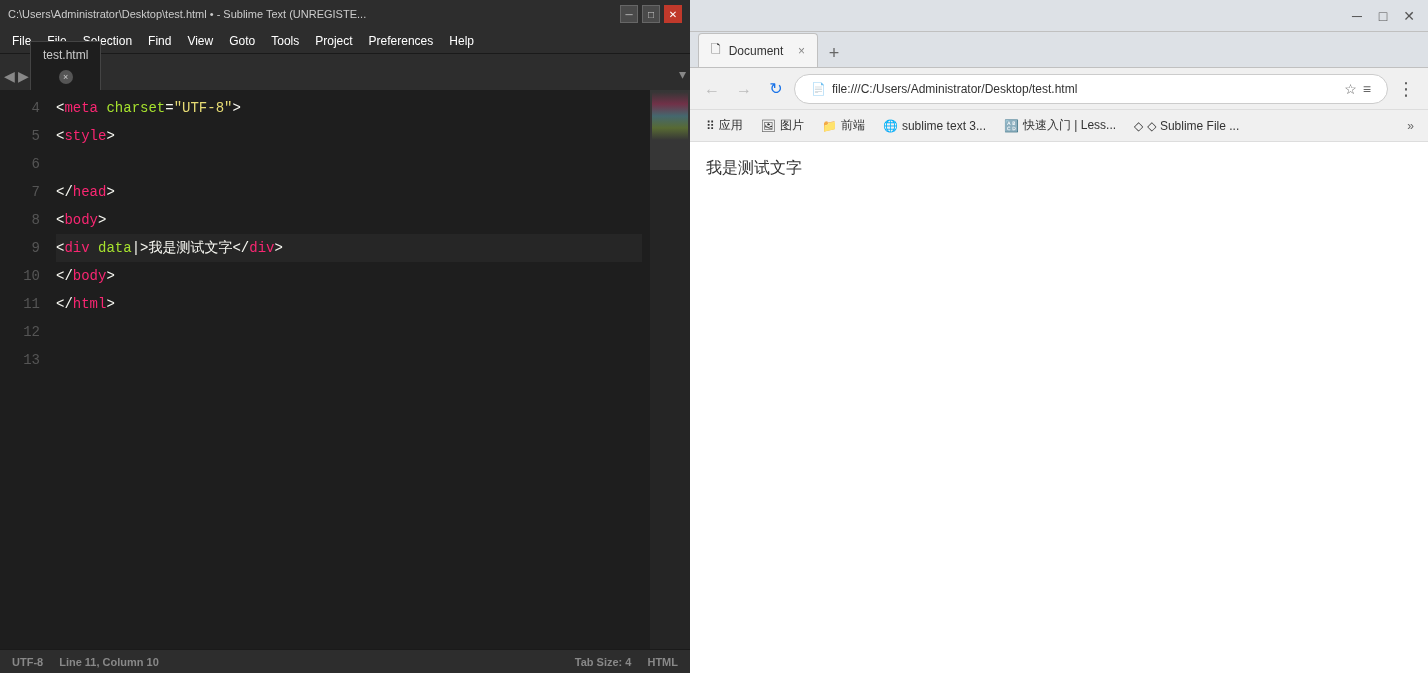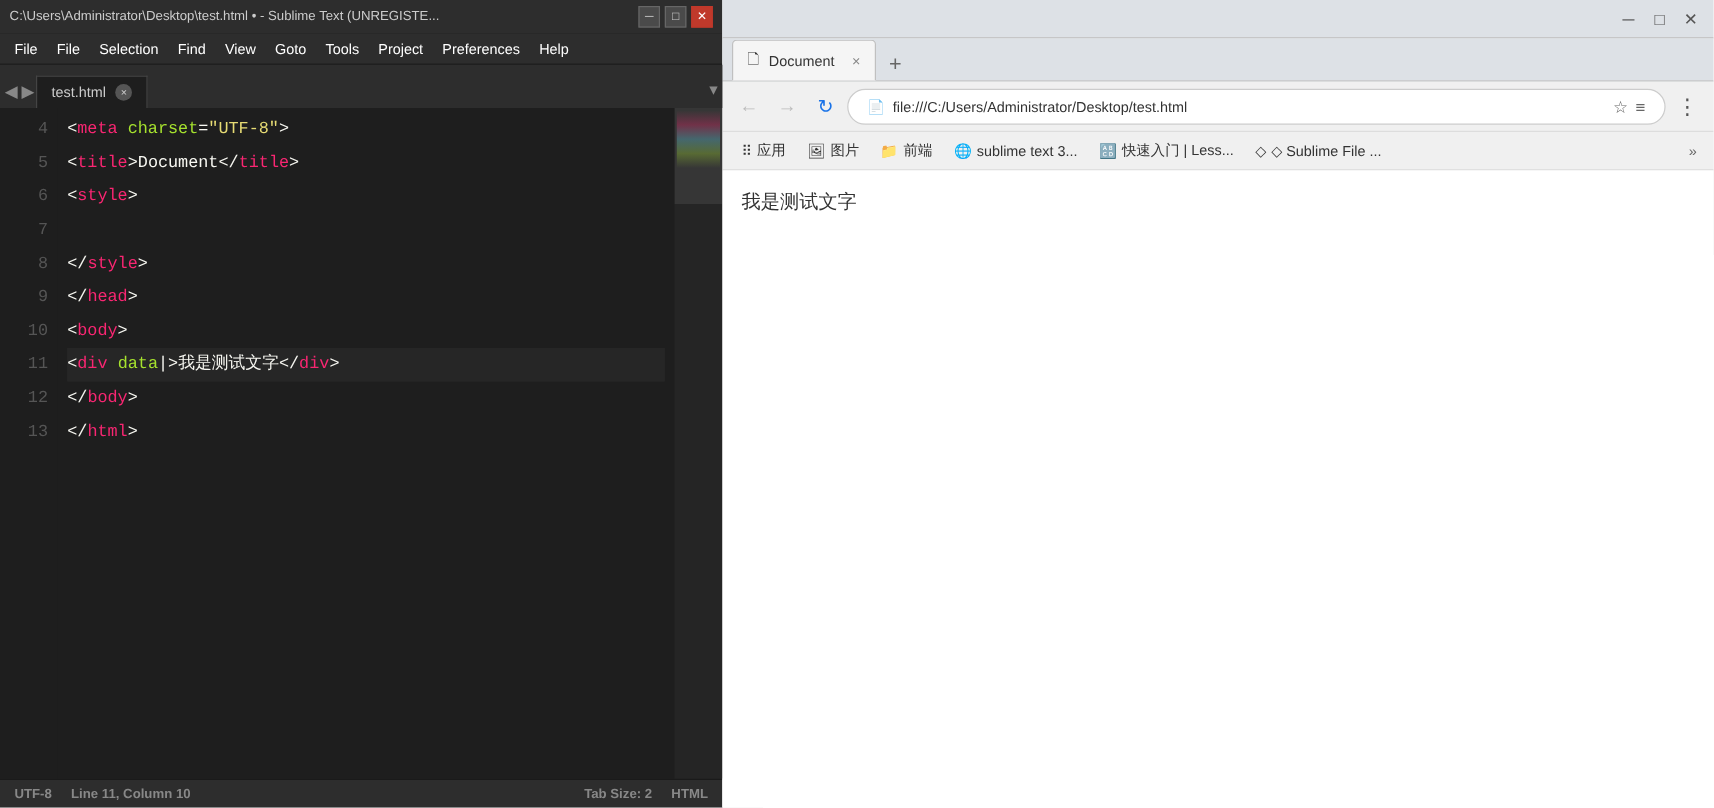--- a/index.html
+++ b/index.html
@@ -1,20 +1,20 @@
 <!DOCTYPE html>
 <html><head>
   <meta charset="utf-8">
   <style>
     * { margin: 0; padding: 0; box-sizing: border-box; }
     body { display: flex; width: 1428px; height: 673px; overflow: hidden; font-family: 'Segoe UI', Arial, sans-serif; }
 
     
     #editor-panel {
-      width: 602px;
+      width: 690px;
       height: 673px;
       background: #1e1e1e;
       display: flex;
       flex-direction: column;
       flex-shrink: 0;
     }
 
     
     .title-bar {
       height: 28px;
@@ -92,20 +92,21 @@
       color: #ccc;
       font-size: 12px;
       padding: 6px 12px 6px 12px;
       cursor: pointer;
       border-top: 1px solid #444;
       border-left: 1px solid #444;
       border-right: 1px solid #444;
       display: flex;
       align-items: center;
       gap: 8px;
+      flex-direction: column;
     }
     .tab-close {
       width: 14px;
       height: 14px;
       border-radius: 50%;
       background: #555;
       display: flex;
       align-items: center;
       justify-content: center;
       font-size: 9px;
@@ -448,42 +449,40 @@
       <div>8</div>
       <div>9</div>
       <div>10</div>
       <div>11</div>
       <div>12</div>
       <div>13</div>
     </div>
 
     <div class="code-content">
       <div class="code-line"><span class="punct">&lt;</span><span class="tag">meta</span> <span class="attr">charset</span><span class="punct">=</span><span class="val">"UTF-8"</span><span class="punct">&gt;</span></div>
-      <div class="code-line"><span class="punct">&lt;</span><span class="tag">title</span><span class="punct">&gt;</span><span class="text">Document</span><span class="punct">&lt;/</span><span class="tag">title</span><span class="punct">&gt;</span></div>
       <div class="code-line"><span class="punct">&lt;</span><span class="tag">style</span><span class="punct">&gt;</span></div>
       <div class="code-line">&nbsp;</div>
-      <div class="code-line"><span class="punct">&lt;/</span><span class="tag">style</span><span class="punct">&gt;</span></div>
       <div class="code-line"><span class="punct">&lt;/</span><span class="tag">head</span><span class="punct">&gt;</span></div>
       <div class="code-line"><span class="punct">&lt;</span><span class="tag">body</span><span class="punct">&gt;</span></div>
       <div class="code-line" style="background: rgba(255,255,255,0.04);"><span class="punct">&lt;</span><span class="tag">div</span> <span class="attr">data</span><span class="punct">|</span><span class="punct">&gt;</span><span class="text">我是测试文字</span><span class="punct">&lt;/</span><span class="tag">div</span><span class="punct">&gt;</span></div>
       <div class="code-line"><span class="punct">&lt;/</span><span class="tag">body</span><span class="punct">&gt;</span></div>
       <div class="code-line"><span class="punct">&lt;/</span><span class="tag">html</span><span class="punct">&gt;</span></div>
     </div>
 
     <div class="minimap">
       <div class="minimap-thumb"></div>
       <div class="minimap-img"></div>
     </div>
   </div>
 
   <div class="status-bar">
     <span class="status-item">UTF-8</span>
     <span class="status-item">Line 11, Column 10</span>
     <div class="status-right">
-      <span class="status-item">Tab Size: 2</span>
+      <span class="status-item">Tab Size: 4</span>
       <span class="status-item">HTML</span>
     </div>
   </div>
 </div>
 
 <div id="browser-panel">
 
   <div class="browser-title-bar">
     <div class="browser-ctrl-btn">─</div>
     <div class="browser-ctrl-btn">□</div>

